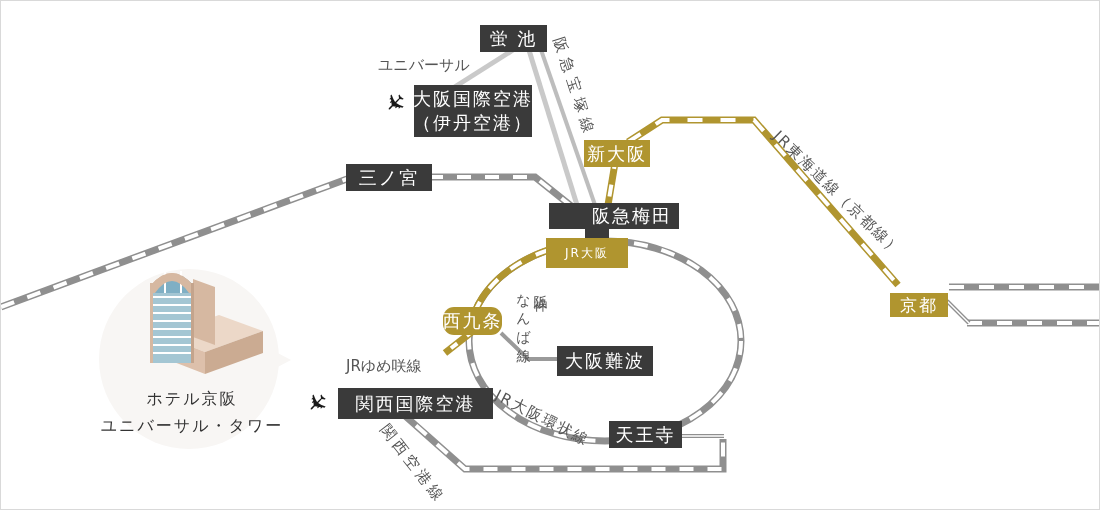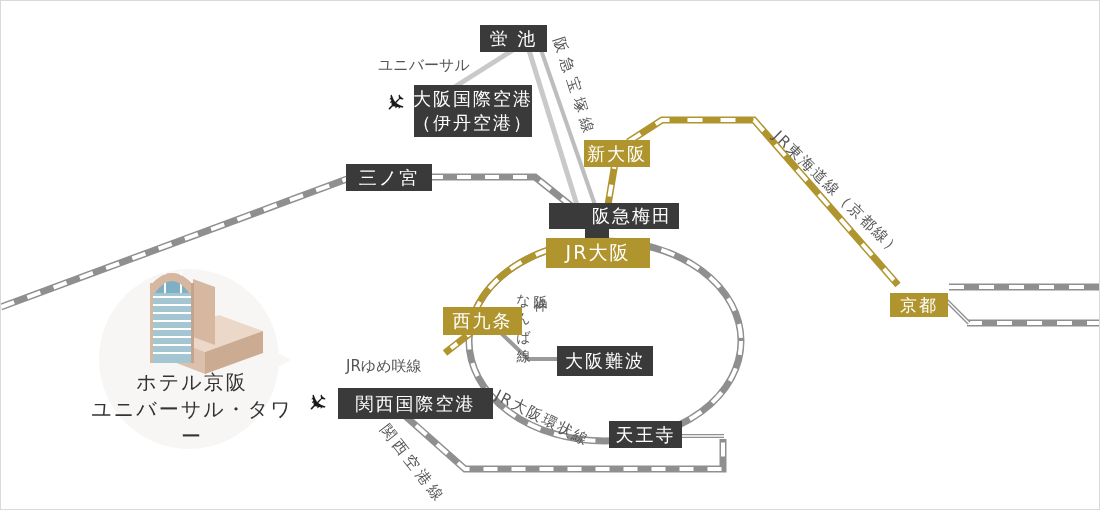--- a/index.html
+++ b/index.html
@@ -11,22 +11,22 @@
   .dark{background:var(--dark);}
   .gold{background:var(--gold);}
   .linelabel{position:absolute;color:var(--label);font-size:15px;z-index:2;white-space:nowrap;}
   .rot{transform-origin:left top;}
   .plane{position:absolute;color:#1a1a1a;font-size:25px;z-index:3;transform:scaleX(-1) rotate(45deg);}
   .hotel-circle{position:absolute;left:98px;top:268px;width:180px;height:180px;border-radius:50%;
                 background:#f8f6f4;z-index:2;}
   .hotel-tail{position:absolute;left:271px;top:349px;width:0;height:0;z-index:2;
               border-top:10px solid transparent;border-bottom:10px solid transparent;
               border-left:19px solid #f8f6f4;}
-  .hotel-name{position:absolute;left:88px;top:368px;width:206px;text-align:center;z-index:3;
-              color:#333;font-size:20px;letter-spacing:2px;line-height:27px;}
+  .hotel-name{position:absolute;left:88px;top:384px;width:206px;text-align:center;z-index:3;
+              color:#333;font-size:16px;letter-spacing:2px;line-height:27px;}
   .vtext{position:absolute;left:514px;top:283px;writing-mode:vertical-rl;text-orientation:mixed;
          color:var(--label);font-size:14px;line-height:17px;letter-spacing:2px;z-index:2;}
   .building{position:absolute;left:130px;top:252px;z-index:3;}
 </style>
 </head>
 <body>
 
 <div class="map">
 
   <svg class="rails" width="1098" height="508" viewBox="0 0 1098 508">
@@ -125,19 +125,19 @@
   <div class="box dark" style="left:479px;top:24px;width:67px;height:27px;">蛍 池</div>
   <div class="box dark" style="left:413px;top:84px;width:118px;height:52px;flex-direction:column;line-height:24px;">
     <div>大阪国際空港</div>
     <div>（伊丹空港）</div>
   </div>
   <div class="box gold" style="left:583px;top:139px;width:66px;height:27px;">新大阪</div>
   <div class="box gold" style="left:889px;top:280px;width:58px;height:24px;font-size:17px;margin-top:12px;">京都</div>
   <div class="box dark" style="left:345px;top:163px;width:86px;height:27px;">三ノ宮</div>
   <div class="box dark" style="left:548px;top:202px;width:94px;height:26px;padding-left:36px;">阪急梅田</div>
   <div style="position:absolute;left:584px;top:228px;width:24px;height:9px;background:var(--dark);z-index:3;"></div>
-  <div class="box gold" style="left:545px;top:237px;width:104px;height:30px;font-size:19px;">JR大阪</div>
-  <div class="box gold" style="left:442px;top:306px;width:79px;height:28px;">西九条</div>
+  <div class="box gold" style="left:545px;top:237px;width:82px;height:30px;font-size:12px;">JR大阪</div>
+  <div class="box gold" style="left:442px;top:306px;width:59px;height:28px;border-radius:11px;">西九条</div>
   <div class="box dark" style="left:337px;top:387px;width:155px;height:31px;">関西国際空港</div>
   <div class="box dark" style="left:556px;top:345px;width:96px;height:30px;">大阪難波</div>
   <div class="box dark" style="left:608px;top:420px;width:73px;height:27px;">天王寺</div>
 
 </div>
 
 </body></html>

